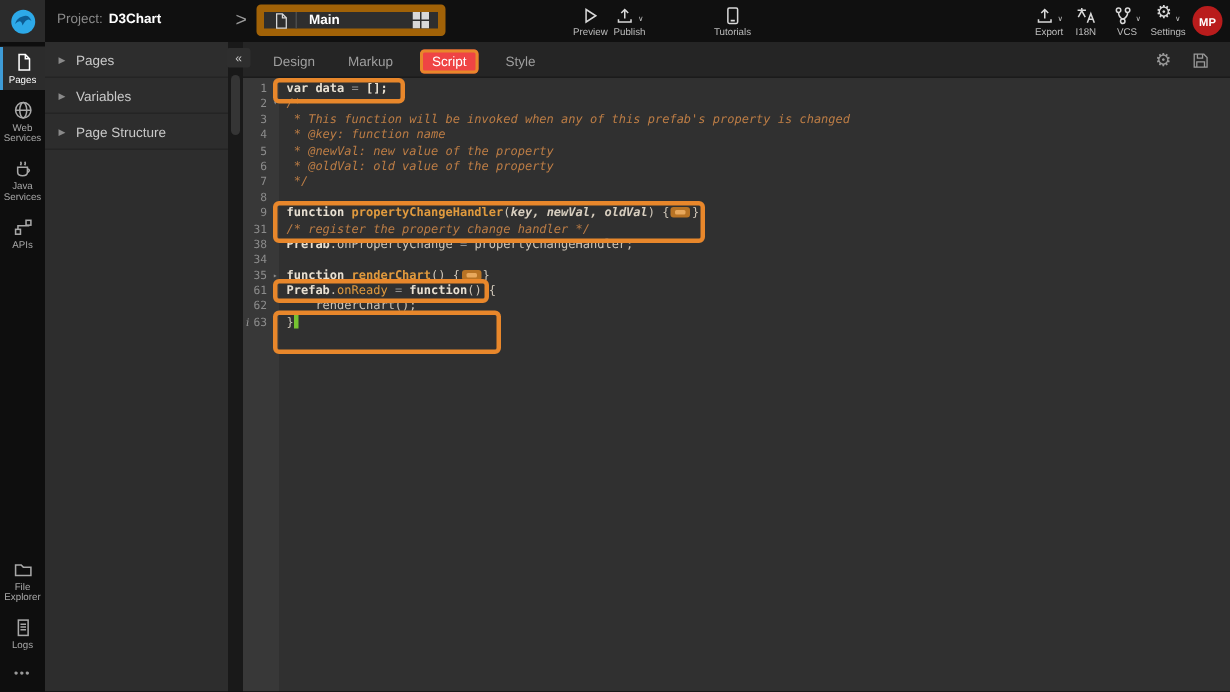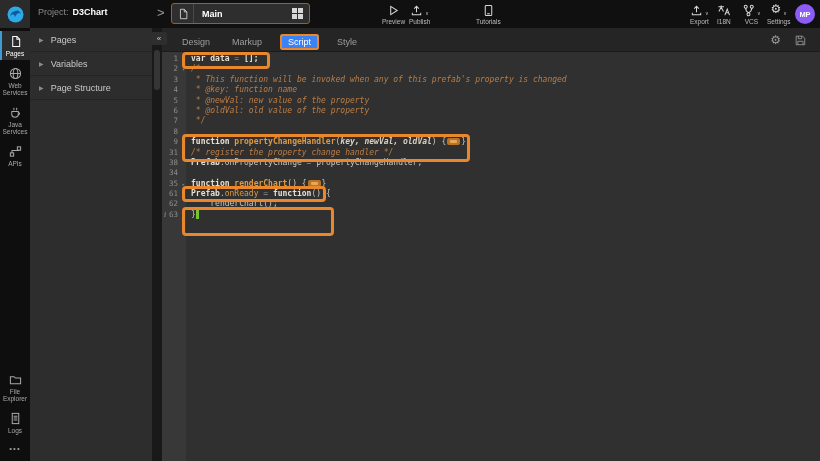--- a/index.html
+++ b/index.html
@@ -8,23 +8,23 @@
 
   
   .topbar { position:relative; height:28px; background:#101010; }
   .logo-box { position:absolute; left:0; top:0; width:30px; height:28px;
     background:#2b2b2b; display:flex; align-items:center; justify-content:center; }
   .project { position:absolute; left:38px; top:0; height:24px; display:flex;
     align-items:center; font-size:9px; }
   .project .plabel { color:#8a8a8a; margin-right:4px; }
   .project .pname { color:#fff; font-weight:bold; }
   .crumb-chev { position:absolute; left:157px; top:5px; color:#9a9a9a; font-size:13px; }
-  .page-tab { position:absolute; left:171px; top:3px; width:139px; height:21px;
-    background:#2e2e2e; border:1px solid #a16207; border-radius:3px;
-    display:flex; align-items:center; }
+  .page-tab { position:absolute; left:171px; top:3px; width:126px; height:21px;
+    background:#2e2e2e; border:5px solid #a16207; border-radius:3px;
+    display:flex; }
   .page-tab .doczone { width:22px; height:100%; display:flex; align-items:center;
     justify-content:center; border-right:1px solid #4a4a4a; }
   .page-tab .ptlabel { color:#fff; font-weight:bold; font-size:9px; padding-left:8px; flex:1; }
   .page-tab .gridzone { margin-right:6px; display:flex; }
   .tb-btn { position:absolute; top:3px; display:flex; flex-direction:column;
     align-items:center; color:#d8d8d8; cursor:pointer; }
   .tb-btn .icon-row { display:flex; align-items:flex-end; height:14px; }
   .tb-btn .lbl { font-size:6.5px; color:#bdbdbd; margin-top:1px; white-space:nowrap; }
   .tb-btn .caret { font-size:5px; color:#bdbdbd; margin-left:2px; margin-bottom:1px; }
   .avatar { position:absolute; left:795px; top:4px; width:20px; height:20px;
@@ -54,21 +54,21 @@
     background:#353535; border-radius:3px; }
   .collapse-btn { position:absolute; left:151px; top:4px; width:16px; height:13px;
     background:#2e2e2e; border-radius:2px; color:#c9c9c9; font-size:8px;
     display:flex; align-items:center; justify-content:center; z-index:6; cursor:pointer; }
 
   .content { flex:1; display:flex; flex-direction:column; }
   .tabbar { height:24px; background:#252525; border-bottom:1px solid #1b1b1b;
     display:flex; align-items:center; padding-left:16px; }
   .tab { font-size:9px; color:#9e9e9e; margin-right:14px; padding:2px 4px; cursor:pointer; }
   .tab.active { color:#fff; border:2px solid #f0abfc; border-radius:3px;
-    padding:1px 6px; background:#3b82f6; }
+    padding:1px 6px; background:#ef4444; }
   .tabbar-right { margin-left:auto; display:flex; align-items:center; gap:13px;
     margin-right:14px; }
   .gear-glyph { color:#9a9a9a; font-size:12px; line-height:12px; cursor:pointer;
     font-family:"DejaVu Sans", sans-serif; }
   .save-btn { display:flex; cursor:pointer; }
 
   
   .editor { flex:1; position:relative; overflow:hidden;
     background:linear-gradient(to right, #383838 0px, #383838 24px, #303030 24px);
     font-family:"DejaVu Sans Mono", monospace; font-size:8px; }
@@ -202,21 +202,21 @@
         <span class="lbl">VCS</span>
       </div>
       <div class="tb-btn" style="left: 767px;">
         <span class="icon-row">
           <span><span style="font-family:'DejaVu Sans',sans-serif;font-size:12px;line-height:13px;">⚙</span></span>
           <span class="caret">∨</span>
         </span>
         <span class="lbl">Settings</span>
       </div>
     </div>
-  <div class="avatar" style="background: #8b5cf6;">MP</div>
+  <div class="avatar" style="background: #b91c1c;">MP</div>
 </div>
 
 <div class="app-body">
   <div class="iconrail" id="iconrail">
       <div class="rail-item active">
         <span>
           <svg width="13" height="13" viewBox="0 0 14 14" fill="none" stroke="currentColor" stroke-width="1.1">
             <path d="M4 1.5 H8.5 L11.5 4.5 V12.5 H4 Z"></path>
             <path d="M8.5 1.5 V4.5 H11.5"></path>
           </svg>

